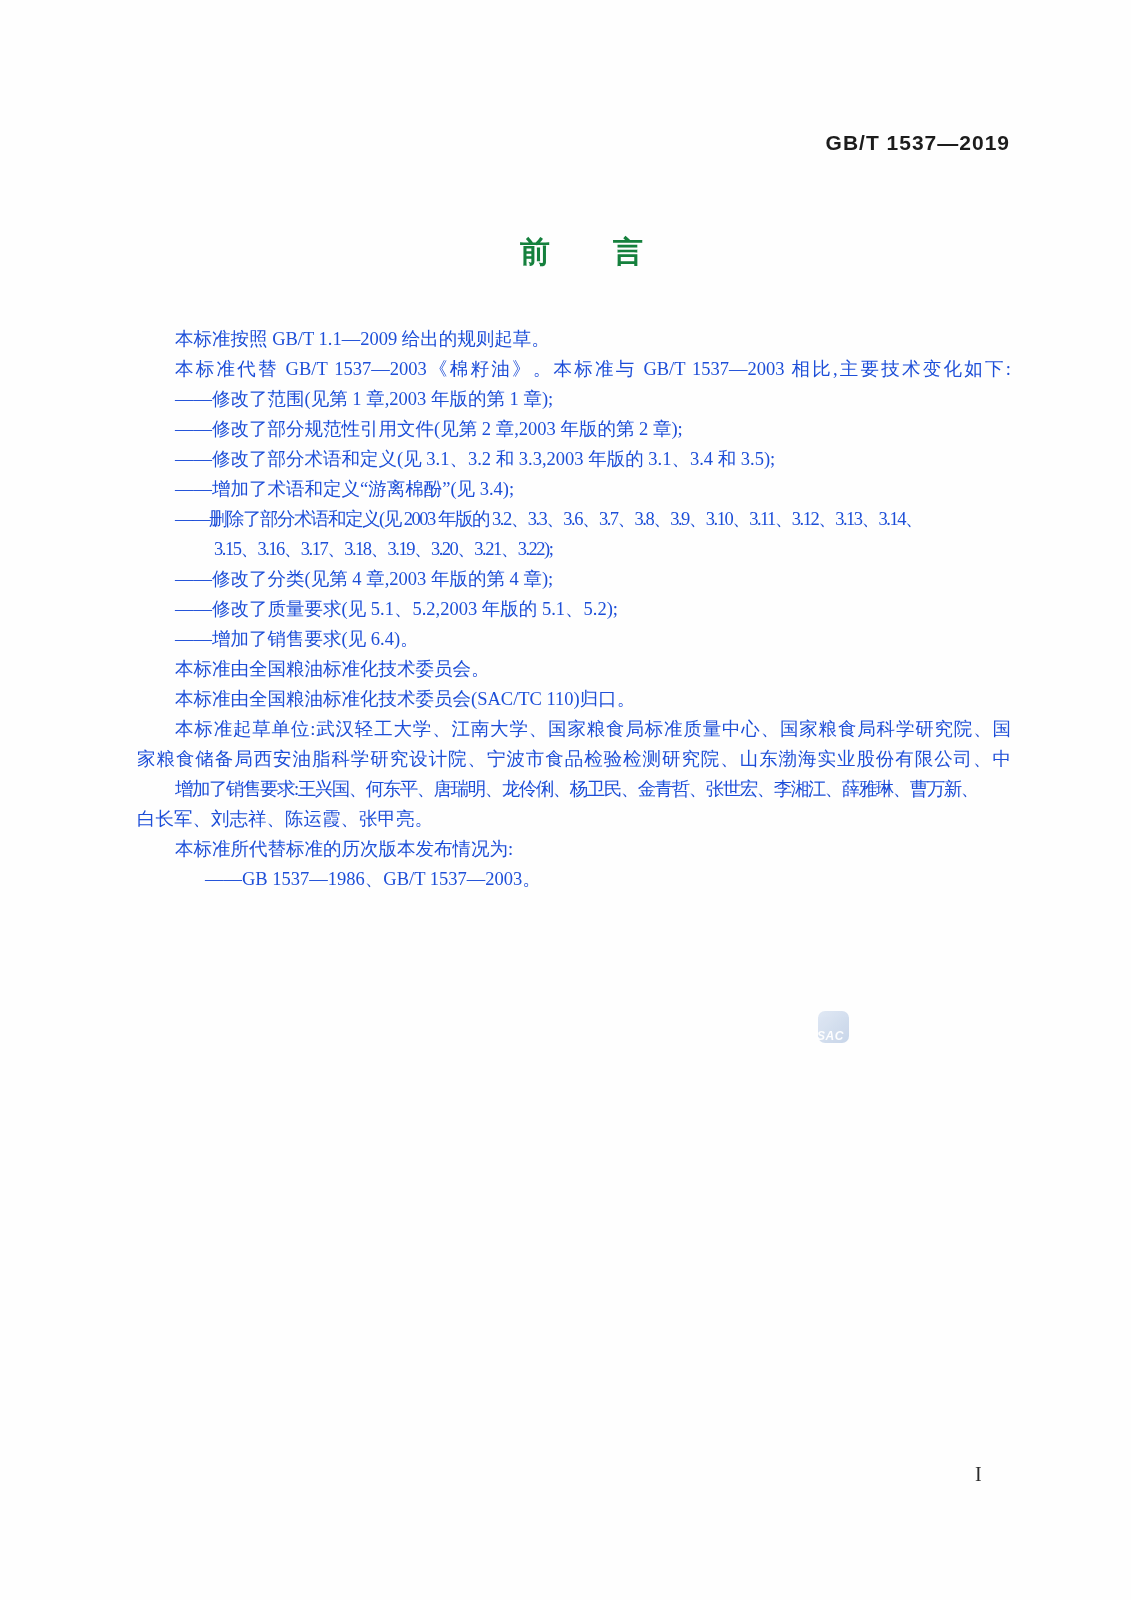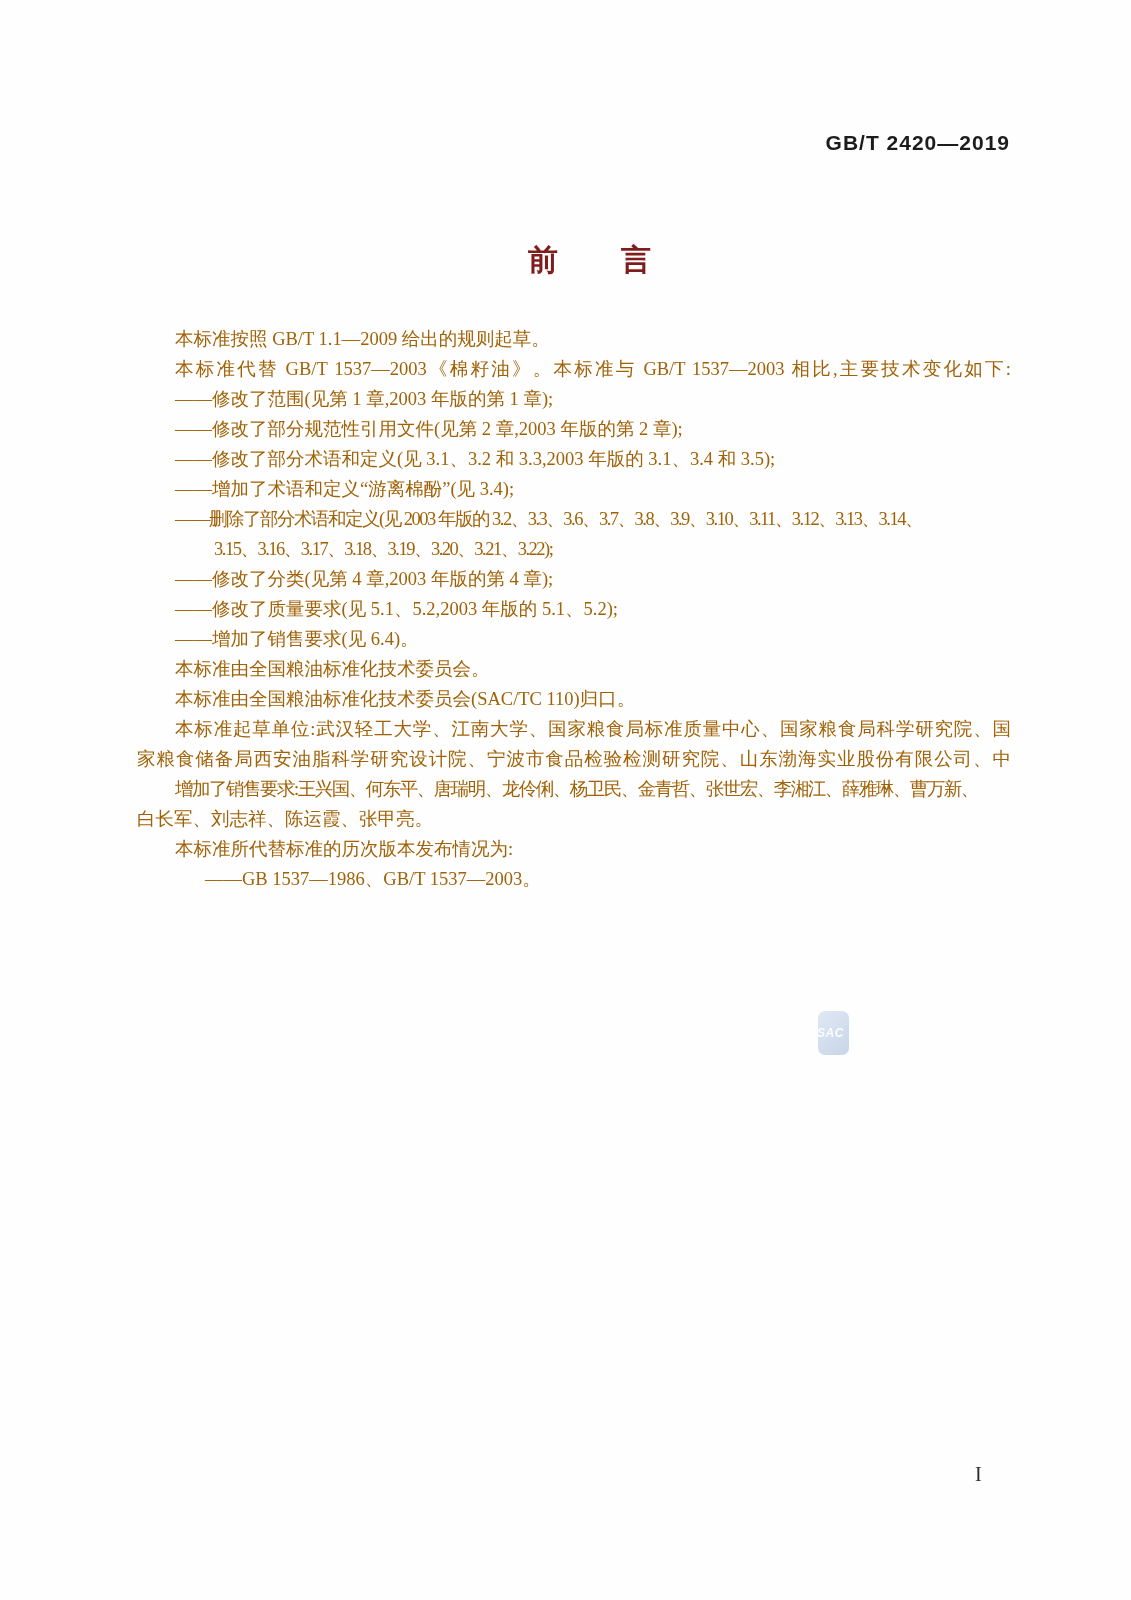--- a/index.html
+++ b/index.html
@@ -12,61 +12,61 @@
   .standard-code {
     position:absolute; top:131px; right:121px;
     font-family:"Liberation Sans","DejaVu Sans",sans-serif;
     font-weight:700; font-size:21px; letter-spacing:1px; color:#1c1c1c;
     white-space:nowrap;
   }
   .doc-title {
     position:absolute; top:226px; left:137px; width:874px;
     text-align:center;
     font-family:"Liberation Sans","DejaVu Sans",sans-serif;
-    font-weight:700; font-size:30px; line-height:36px; color:#7f1d1d;
-    margin:16px; letter-spacing:1px;
+    font-weight:700; font-size:30px; line-height:36px; color:#15803d;
+    margin:8px; letter-spacing:1px;
   }
   .body-block {
     position:absolute; left:137px; top:324px; width:874px;
-    font-size:18.5px; color:#a16207;
+    font-size:18.5px; color:#1d4ed8;
   }
   .line {
     height:30px; line-height:30px;
     white-space:nowrap; box-sizing:border-box; width:874px;
   }
   .line.indent   { padding-left:38px; }
   .line.dash     { padding-left:38px; }
   .line.dashcont { padding-left:77px; }
   .line.dash2    { padding-left:68px; }
   .line.tight    { letter-spacing:-1.5px; }
   .line.fill     { white-space:normal; text-align:justify; text-align-last:justify; }
   .watermark {
-    position:absolute; left:818px; top:1011px; width:31px; height:44px;
+    position:absolute; left:818px; top:1011px; width:31px; height:32px;
     border-radius:7px;
     background:linear-gradient(135deg,#dde6f3 0%,#c2d1e7 100%);
-    display:flex; align-items:center; justify-content:center;
+    display:flex; align-items:flex-end; justify-content:center;
     opacity:0.9;
   }
   .watermark span {
     font-family:"Liberation Sans","DejaVu Sans",sans-serif;
     font-style:italic; font-weight:800; font-size:12px;
     color:rgba(255,255,255,0.95); transform:translateX(-3px);
     letter-spacing:0.5px;
   }
   .page-number {
     position:absolute; left:975px; top:1463px;
     font-size:20px; color:#2a2a2a;
   }
 </style>
 </head>
 <body>
 
 <div class="page">
 
-  <div class="standard-code">GB/T 2420—2019</div>
+  <div class="standard-code">GB/T 1537—2019</div>
 
   <h1 class="doc-title">前　　言</h1>
 
   <div class="body-block">
       <div class="line indent">本标准按照 GB/T 1.1—2009 给出的规则起草。</div>
       <div class="line indent fill">本标准代替 GB/T 1537—2003《棉籽油》。本标准与 GB/T 1537—2003 相比,主要技术变化如下:</div>
       <div class="line dash">——修改了范围(见第 1 章,2003 年版的第 1 章);</div>
       <div class="line dash">——修改了部分规范性引用文件(见第 2 章,2003 年版的第 2 章);</div>
       <div class="line dash">——修改了部分术语和定义(见 3.1、3.2 和 3.3,2003 年版的 3.1、3.4 和 3.5);</div>
       <div class="line dash">——增加了术语和定义“游离棉酚”(见 3.4);</div>

